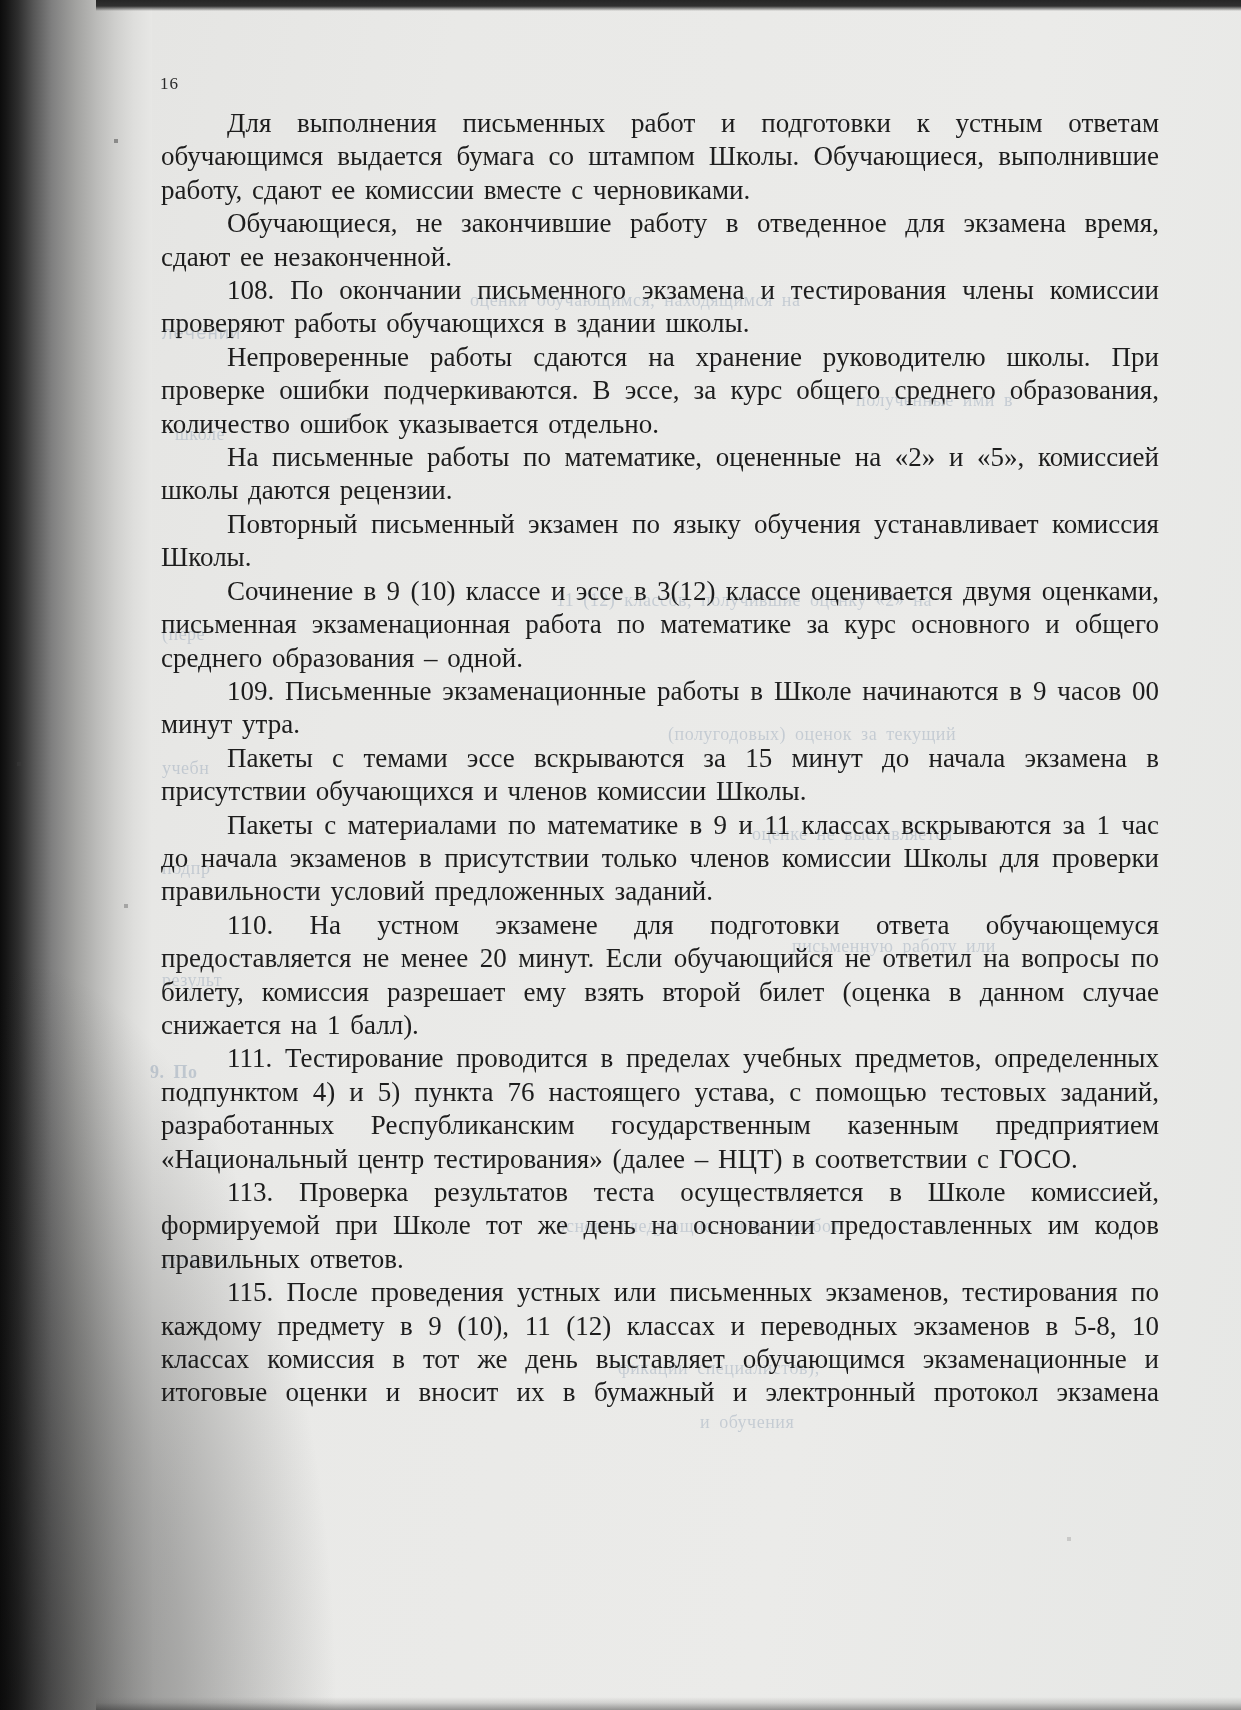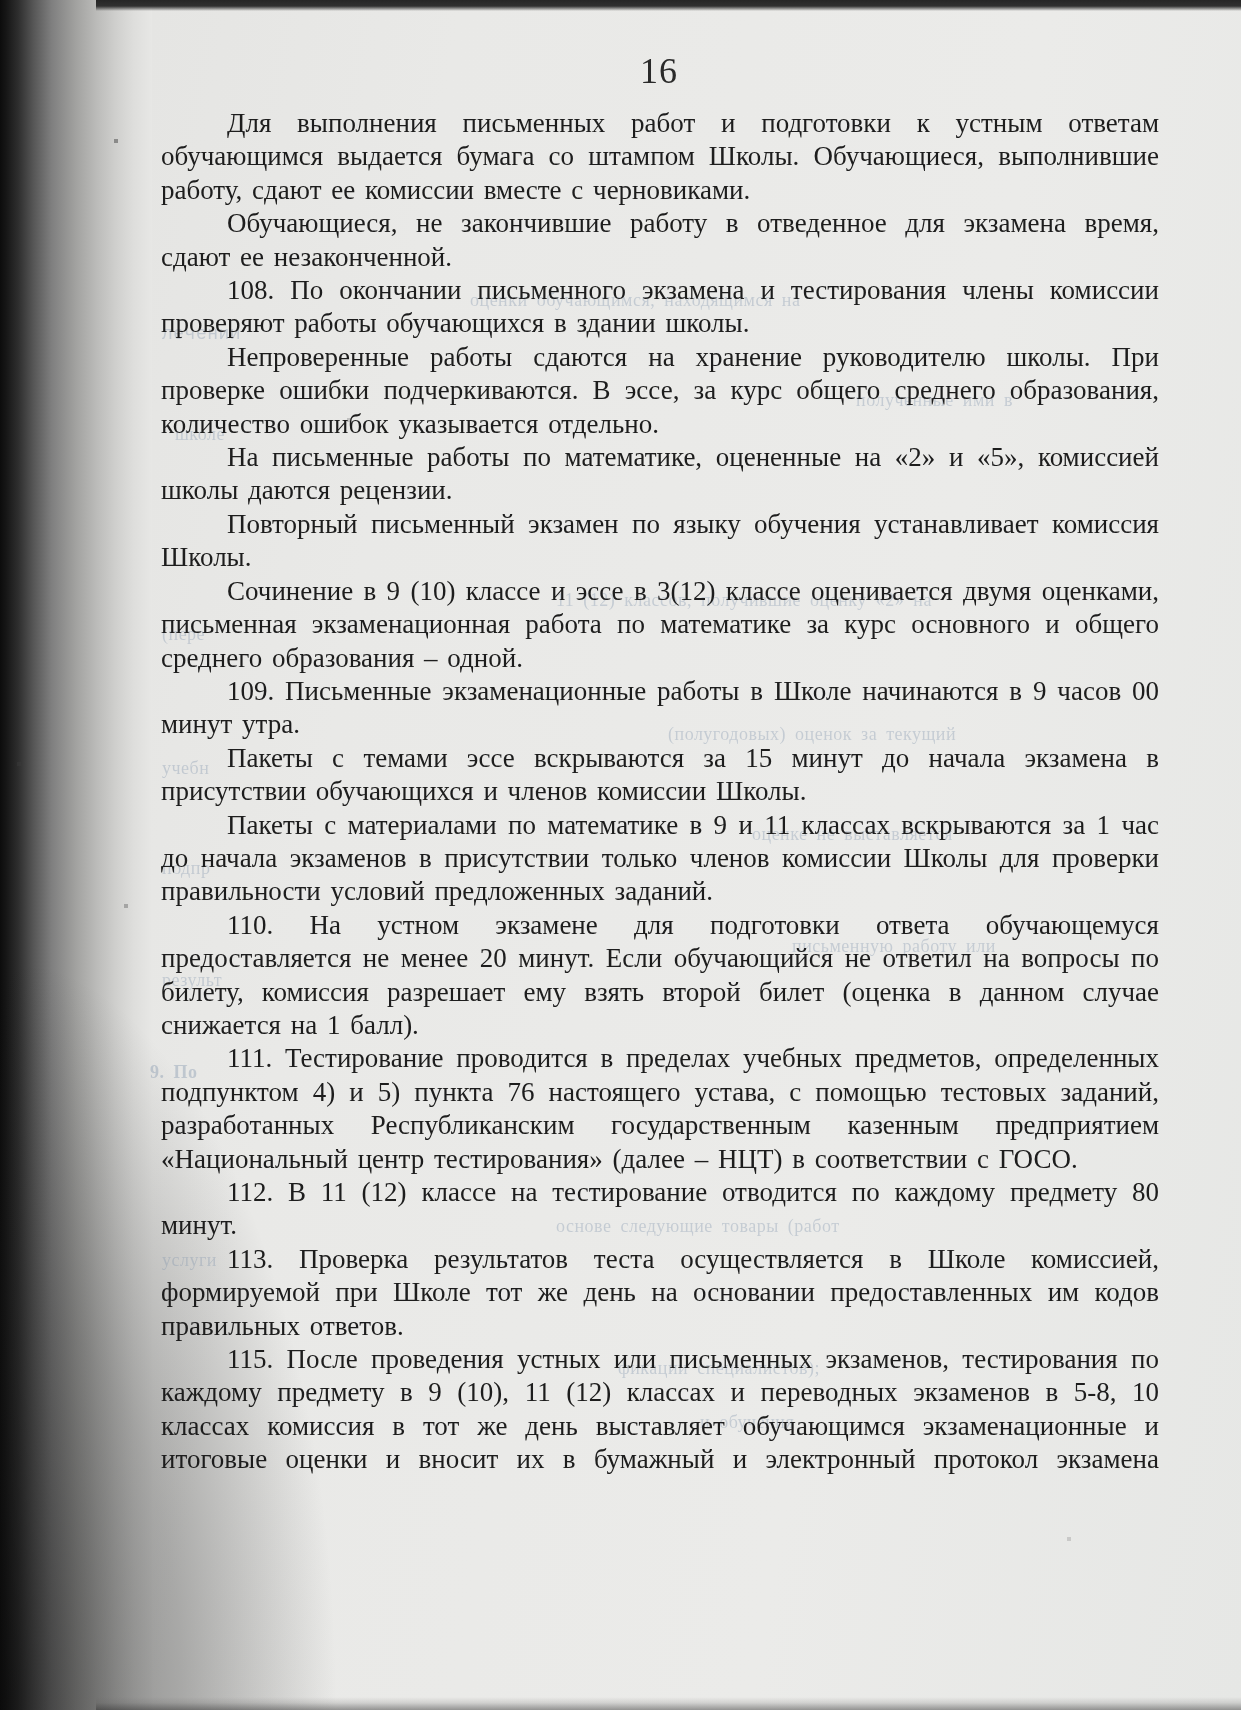--- a/index.html
+++ b/index.html
@@ -41,24 +41,23 @@
     background: linear-gradient(180deg, #262626 0%, #303030 55%, rgba(48,48,48,0) 100%);
   }
   .bottom-edge {
     position: absolute;
     left: 96px; right: 0; bottom: 0;
     height: 13px;
     background: linear-gradient(0deg, rgba(40,40,40,0.45) 0%, rgba(90,90,90,0.18) 55%, rgba(0,0,0,0) 100%);
   }
   .page-number {
     position: absolute;
-    top: 50px; left: 160px;
+    top: 74px; left: 160px;
     width: 998px;
-    text-align: center;
-    font-size: 36px;
+    font-size: 17px;
     color: #2a2a2a;
     letter-spacing: 1px;
   }
   .text-block {
     position: absolute;
     top: 107px; left: 161px;
     width: 998px;
     font-size: 27px;
     line-height: 33.4px;
     color: #1d1d1d;
@@ -139,17 +138,16 @@
       <p class="para">108. По окончании письменного экзамена и тестирования члены комиссии проверяют работы обучающихся в здании школы.</p>
       <p class="para">Непроверенные работы сдаются на хранение руководителю школы. При проверке ошибки подчеркиваются. В эссе, за курс общего среднего образования, количество ошибок указывается отдельно.</p>
       <p class="para">На письменные работы по математике, оцененные на «2» и «5», комиссией школы даются рецензии.</p>
       <p class="para">Повторный письменный экзамен по языку обучения устанавливает комиссия Школы.</p>
       <p class="para">Сочинение в 9 (10) классе и эссе в 3(12) классе оценивается двумя оценками, письменная экзаменационная работа по математике за курс основного и общего среднего образования – одной.</p>
       <p class="para">109. Письменные экзаменационные работы в Школе начинаются в 9 часов 00 минут утра.</p>
       <p class="para">Пакеты с темами эссе вскрываются за 15 минут до начала экзамена в присутствии обучающихся и членов комиссии Школы.</p>
       <p class="para">Пакеты с материалами по математике в 9 и 11 классах вскрываются за 1 час до начала экзаменов в присутствии только членов комиссии Школы для проверки правильности условий предложенных заданий.</p>
       <p class="para">110. На устном экзамене для подготовки ответа обучающемуся предоставляется не менее 20 минут. Если обучающийся не ответил на вопросы по билету, комиссия разрешает ему взять второй билет (оценка в данном случае снижается на 1 балл).</p>
       <p class="para">111. Тестирование проводится в пределах учебных предметов, определенных подпунктом 4) и 5) пункта 76 настоящего устава, с помощью тестовых заданий, разработанных Республиканским государственным казенным предприятием «Национальный центр тестирования» (далее – НЦТ) в соответствии с ГОСО.</p>
-      <p class="para">112. В 11 (12) классе на тестирование отводится по каждому предмету 80 минут.</p>
       <p class="para">113. Проверка результатов теста осуществляется в Школе комиссией, формируемой при Школе тот же день на основании предоставленных им кодов правильных ответов.</p>
       <p class="para cont">115. После проведения устных или письменных экзаменов, тестирования по каждому предмету в 9 (10), 11 (12) классах и переводных экзаменов в 5-8, 10 классах комиссия в тот же день выставляет обучающимся экзаменационные и итоговые оценки и вносит их в бумажный и электронный протокол экзамена</p>
     </div>
 </div>
 
 </body></html>

